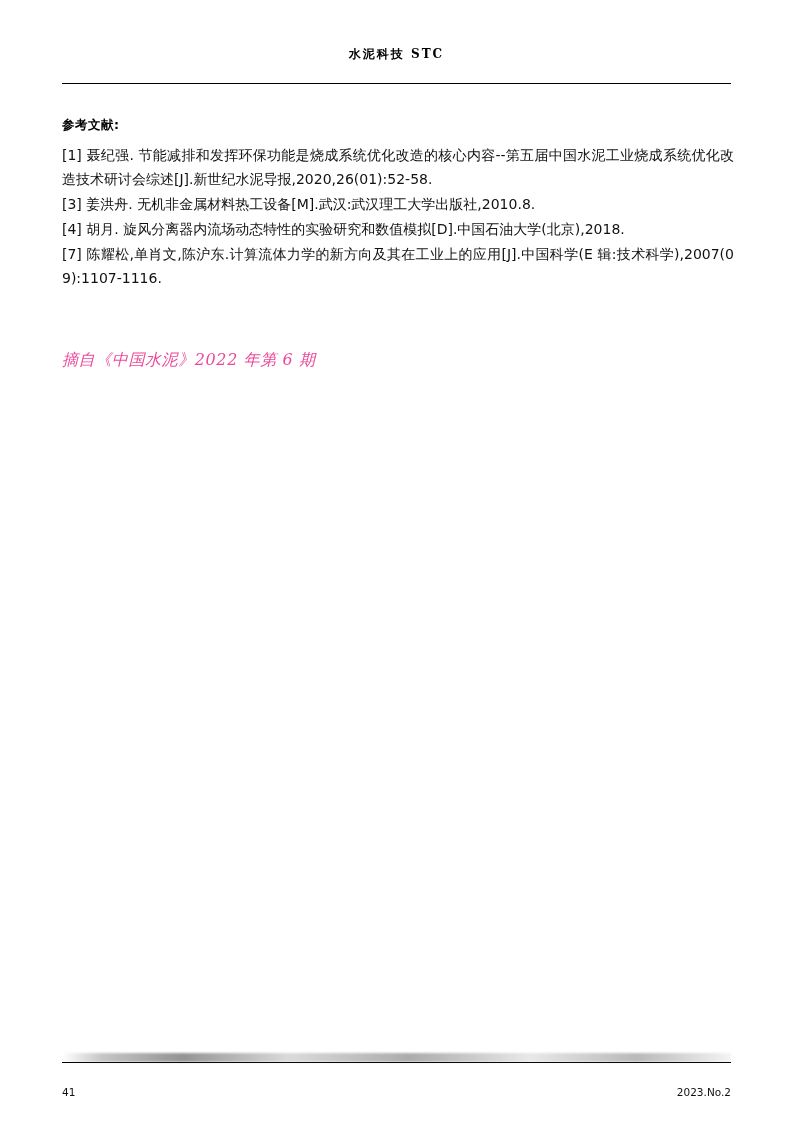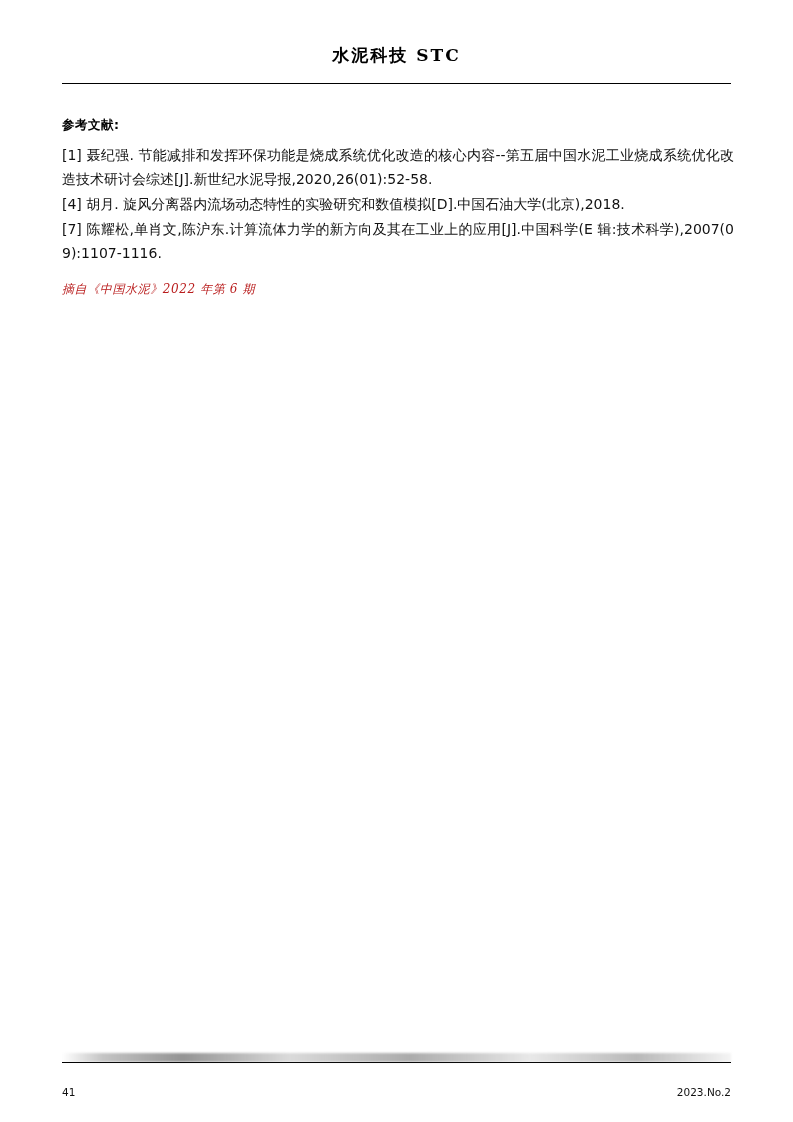--- a/index.html
+++ b/index.html
@@ -25,21 +25,21 @@
   .page-header {
     position: absolute;
     top: 44px;
     left: 62px;
     right: 62px;
     text-align: center;
   }
   .header-title {
     font-family: "DejaVu Serif", serif;
     font-weight: bold;
-    font-size: 17px;
+    font-size: 12px;
     letter-spacing: 2px;
     color: #000;
     display: inline-block;
   }
   .header-rule {
     position: absolute;
     top: 83px;
     left: 62px;
     width: 669px;
     height: 0;
@@ -66,23 +66,23 @@
     line-height: 1.72;
     color: #111;
     margin: 0 0 1px 0;
     text-align: justify;
     text-justify: inter-ideograph;
     word-break: break-all;
   }
   .source-note {
     font-family: "DejaVu Serif", serif;
     font-style: italic;
-    font-size: 12px;
-    color: #b91c1c;
-    margin-top: 16px;
+    font-size: 16px;
+    color: #ec4899;
+    margin-top: 60px;
     letter-spacing: 0.6px;
   }
   
   .footer-rule {
     position: absolute;
     bottom: 59px;
     left: 62px;
     width: 669px;
     height: 0;
     border-top: 1.4px solid #000;
@@ -133,20 +133,21 @@
 
   <div class="page-header">
     <span class="header-title">水泥科技 STC</span>
   </div>
   <div class="header-rule"></div>
 
   <div class="content">
     <p class="refs-title">参考文献:</p>
 
     <p class="ref-item">[1] 聂纪强. 节能减排和发挥环保功能是烧成系统优化改造的核心内容--第五届中国水泥工业烧成系统优化改造技术研讨会综述[J].新世纪水泥导报,2020,26(01):52-58.</p>
+    <p class="ref-item">[3] 姜洪舟. 无机非金属材料热工设备[M].武汉:武汉理工大学出版社,2010.8.</p>
     <p class="ref-item">[4] 胡月. 旋风分离器内流场动态特性的实验研究和数值模拟[D].中国石油大学(北京),2018.</p>
     <p class="ref-item">[7] 陈耀松,单肖文,陈沪东.计算流体力学的新方向及其在工业上的应用[J].中国科学(E 辑:技术科学),2007(09):1107-1116.</p>
 
     <p class="source-note">摘自《中国水泥》2022 年第 6 期</p>
   </div>
 
   <div class="footer-rule"></div>
   <div class="footer-smudge"></div>
 
   <div class="footer">

